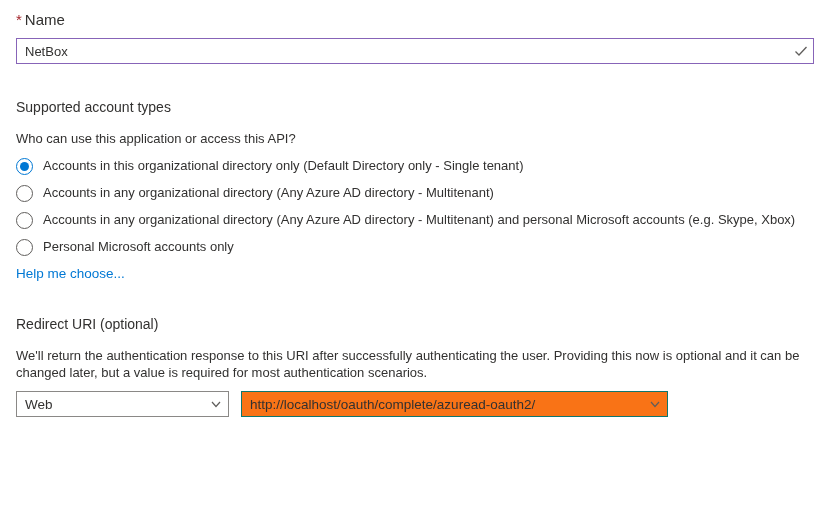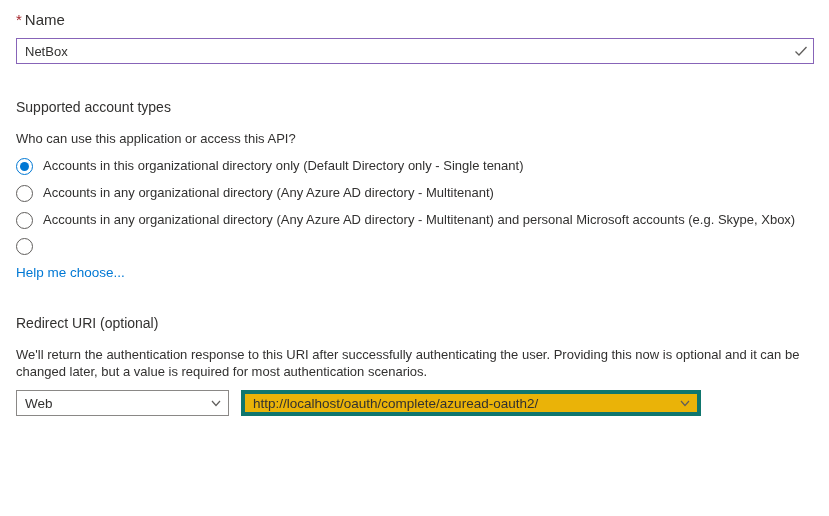--- a/index.html
+++ b/index.html
@@ -148,27 +148,27 @@
     font-size: 13.5px;
     color: #323130;
     margin-right: 12px;
   }
   .chevron {
     color: #605e5c;
     display: flex;
     align-items: center;
   }
   .uri-input-wrap {
-    width: 460px;
+    width: 427px;
     height: 26px;
-    border: 4px solid #0f766e;
-    box-sizing: border-box;
-    display: flex;
-    align-items: center;
-    background: #eab308;
+    border: 1px solid #0f766e;
+    box-sizing: border-box;
+    display: flex;
+    align-items: center;
+    background: #f97316;
   }
   .uri-input-wrap input {
     border: 0;
     outline: none;
     flex: 1;
     height: 24px;
     padding: 0 8px;
     font-family: "Liberation Sans", sans-serif;
     font-size: 13.5px;
     color: #323130;
@@ -206,20 +206,21 @@
       <div class="radio-row">
         <span class="radio"></span>
         <span class="radio-label">Accounts in any organizational directory (Any Azure AD directory - Multitenant)</span>
       </div>
       <div class="radio-row">
         <span class="radio"></span>
         <span class="radio-label">Accounts in any organizational directory (Any Azure AD directory - Multitenant) and personal Microsoft accounts (e.g. Skype, Xbox)</span>
       </div>
       <div class="radio-row">
         <span class="radio"></span>
+        <span class="radio-label">Personal Microsoft accounts only</span>
       </div>
     </div>
 
     <a class="link" href="#">Help me choose...</a>
   </div>
 
   <div>
     <div class="section-heading">Redirect URI (optional)</div>
     <div class="help-text" style="width:790px;">We'll return the authentication response to this URI after successfully authenticating the user. Providing this now is optional and it can be changed later, but a value is required for most authentication scenarios.</div>
 

